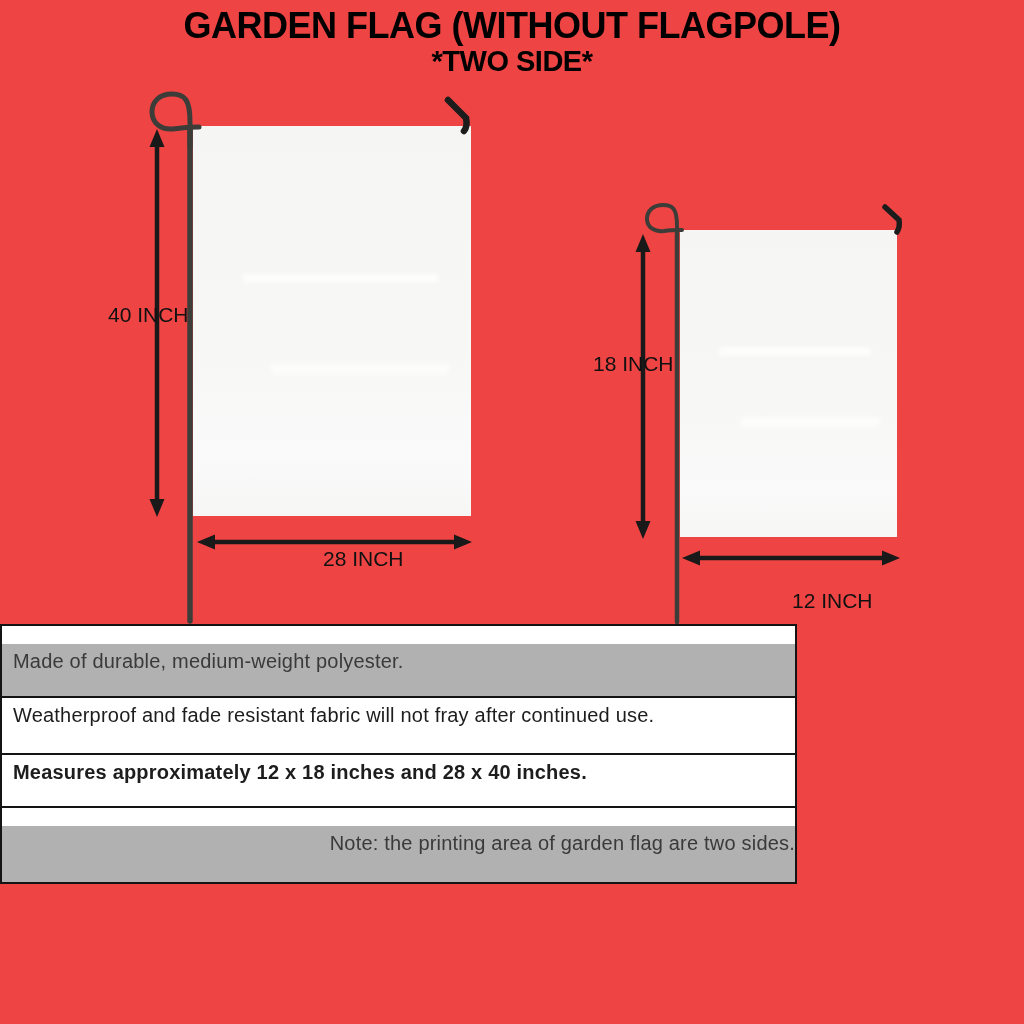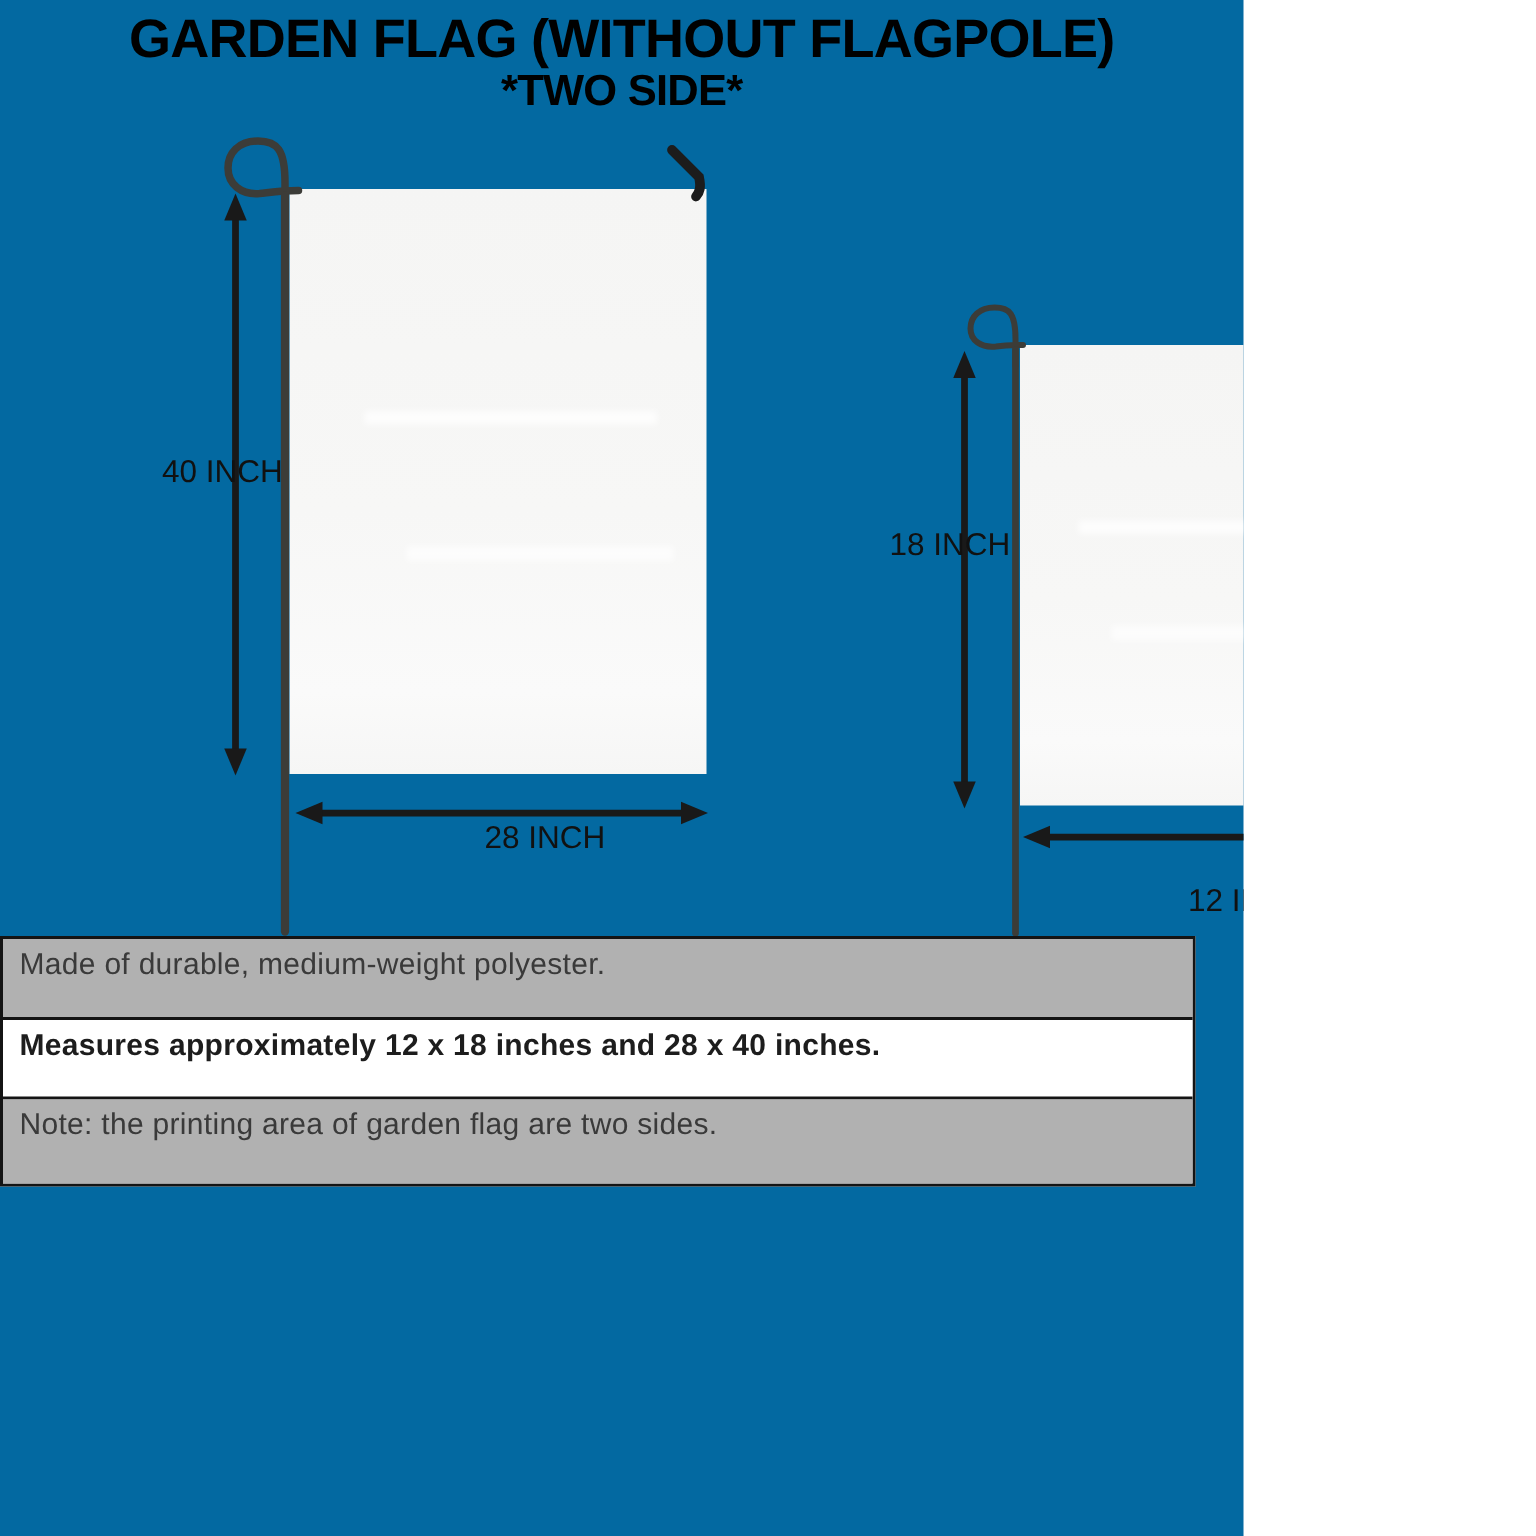--- a/index.html
+++ b/index.html
@@ -1,17 +1,17 @@
 <!DOCTYPE html>
 <html><head>
 <meta charset="utf-8">
 <style>
   html,body{margin:0;padding:0;background:#ffffff;}
   .stage{
-    position:relative;width:829px;height:1024px;background:#0369a1;
+    position:relative;width:1024px;height:1024px;background:#ef4444;
     font-family:"Liberation Sans", sans-serif;overflow:hidden;
   }
   
   .title{
     position:absolute;top:6px;left:0;width:100%;text-align:center;
     color:#000;font-weight:bold;line-height:1.1;
   }
   .title .l1{font-size:36px;letter-spacing:-0.5px;}
   .title .l2{font-size:29px;letter-spacing:-0.5px;}
   
@@ -41,25 +41,25 @@
   svg.overlay{position:absolute;left:0;top:0;width:1024px;height:1024px;}
   
   .features{
     position:absolute;left:0px;top:624px;width:793px;
     border:2px solid #141414;background:#fff;
   }
   .featrow{
     box-sizing:border-box;padding:6px 0 0 11px;
     font-size:20px;letter-spacing:0.2px;
   }
-  .featrow.shaded{background:#b1b1b1;color:#3a3a3a;}
+  .featrow.shaded{background:#b1b1b1;color:#3a3a3a;margin-top:18px;}
   .featrow.plain{background:#ffffff;color:#1d1d1d;}
   .featrow{border-bottom:2px solid #141414;}
   .featrow:last-child{border-bottom:none;}
-  .r1{height:54px;} .r2{height:57px;} .r3{height:54px;} .r4{height:53px;font-weight:bold;} .r5{height:56px;}
+  .r1{height:54px;} .r2{height:57px;} .r3{height:54px;} .r4{height:53px;font-weight:bold;} .r5{height:56px;text-align:right;}
 </style>
 </head>
 <body>
 
 <div class="stage">
 
   <div class="title">
     <div class="l1">GARDEN FLAG (WITHOUT FLAGPOLE)</div>
     <div class="l2">*TWO SIDE*</div>
   </div>
@@ -106,17 +106,18 @@
     </g>
   </svg>
 
   <div class="dim h40">40 INCH</div>
   <div class="dim w28">28 INCH</div>
   <div class="dim h18">18 INCH</div>
   <div class="dim w12">12 INCH</div>
 
   <div class="features">
     <div class="featrow shaded r1">Made of durable, medium-weight polyester.</div>
+    <div class="featrow plain r2">Weatherproof and fade resistant fabric will not fray after continued use.</div>
     <div class="featrow plain r4">Measures approximately 12 x 18 inches and 28 x 40 inches.</div>
     <div class="featrow shaded r5">Note: the printing area of garden flag are two sides.</div>
   </div>
 
 </div>
 
 </body></html>

